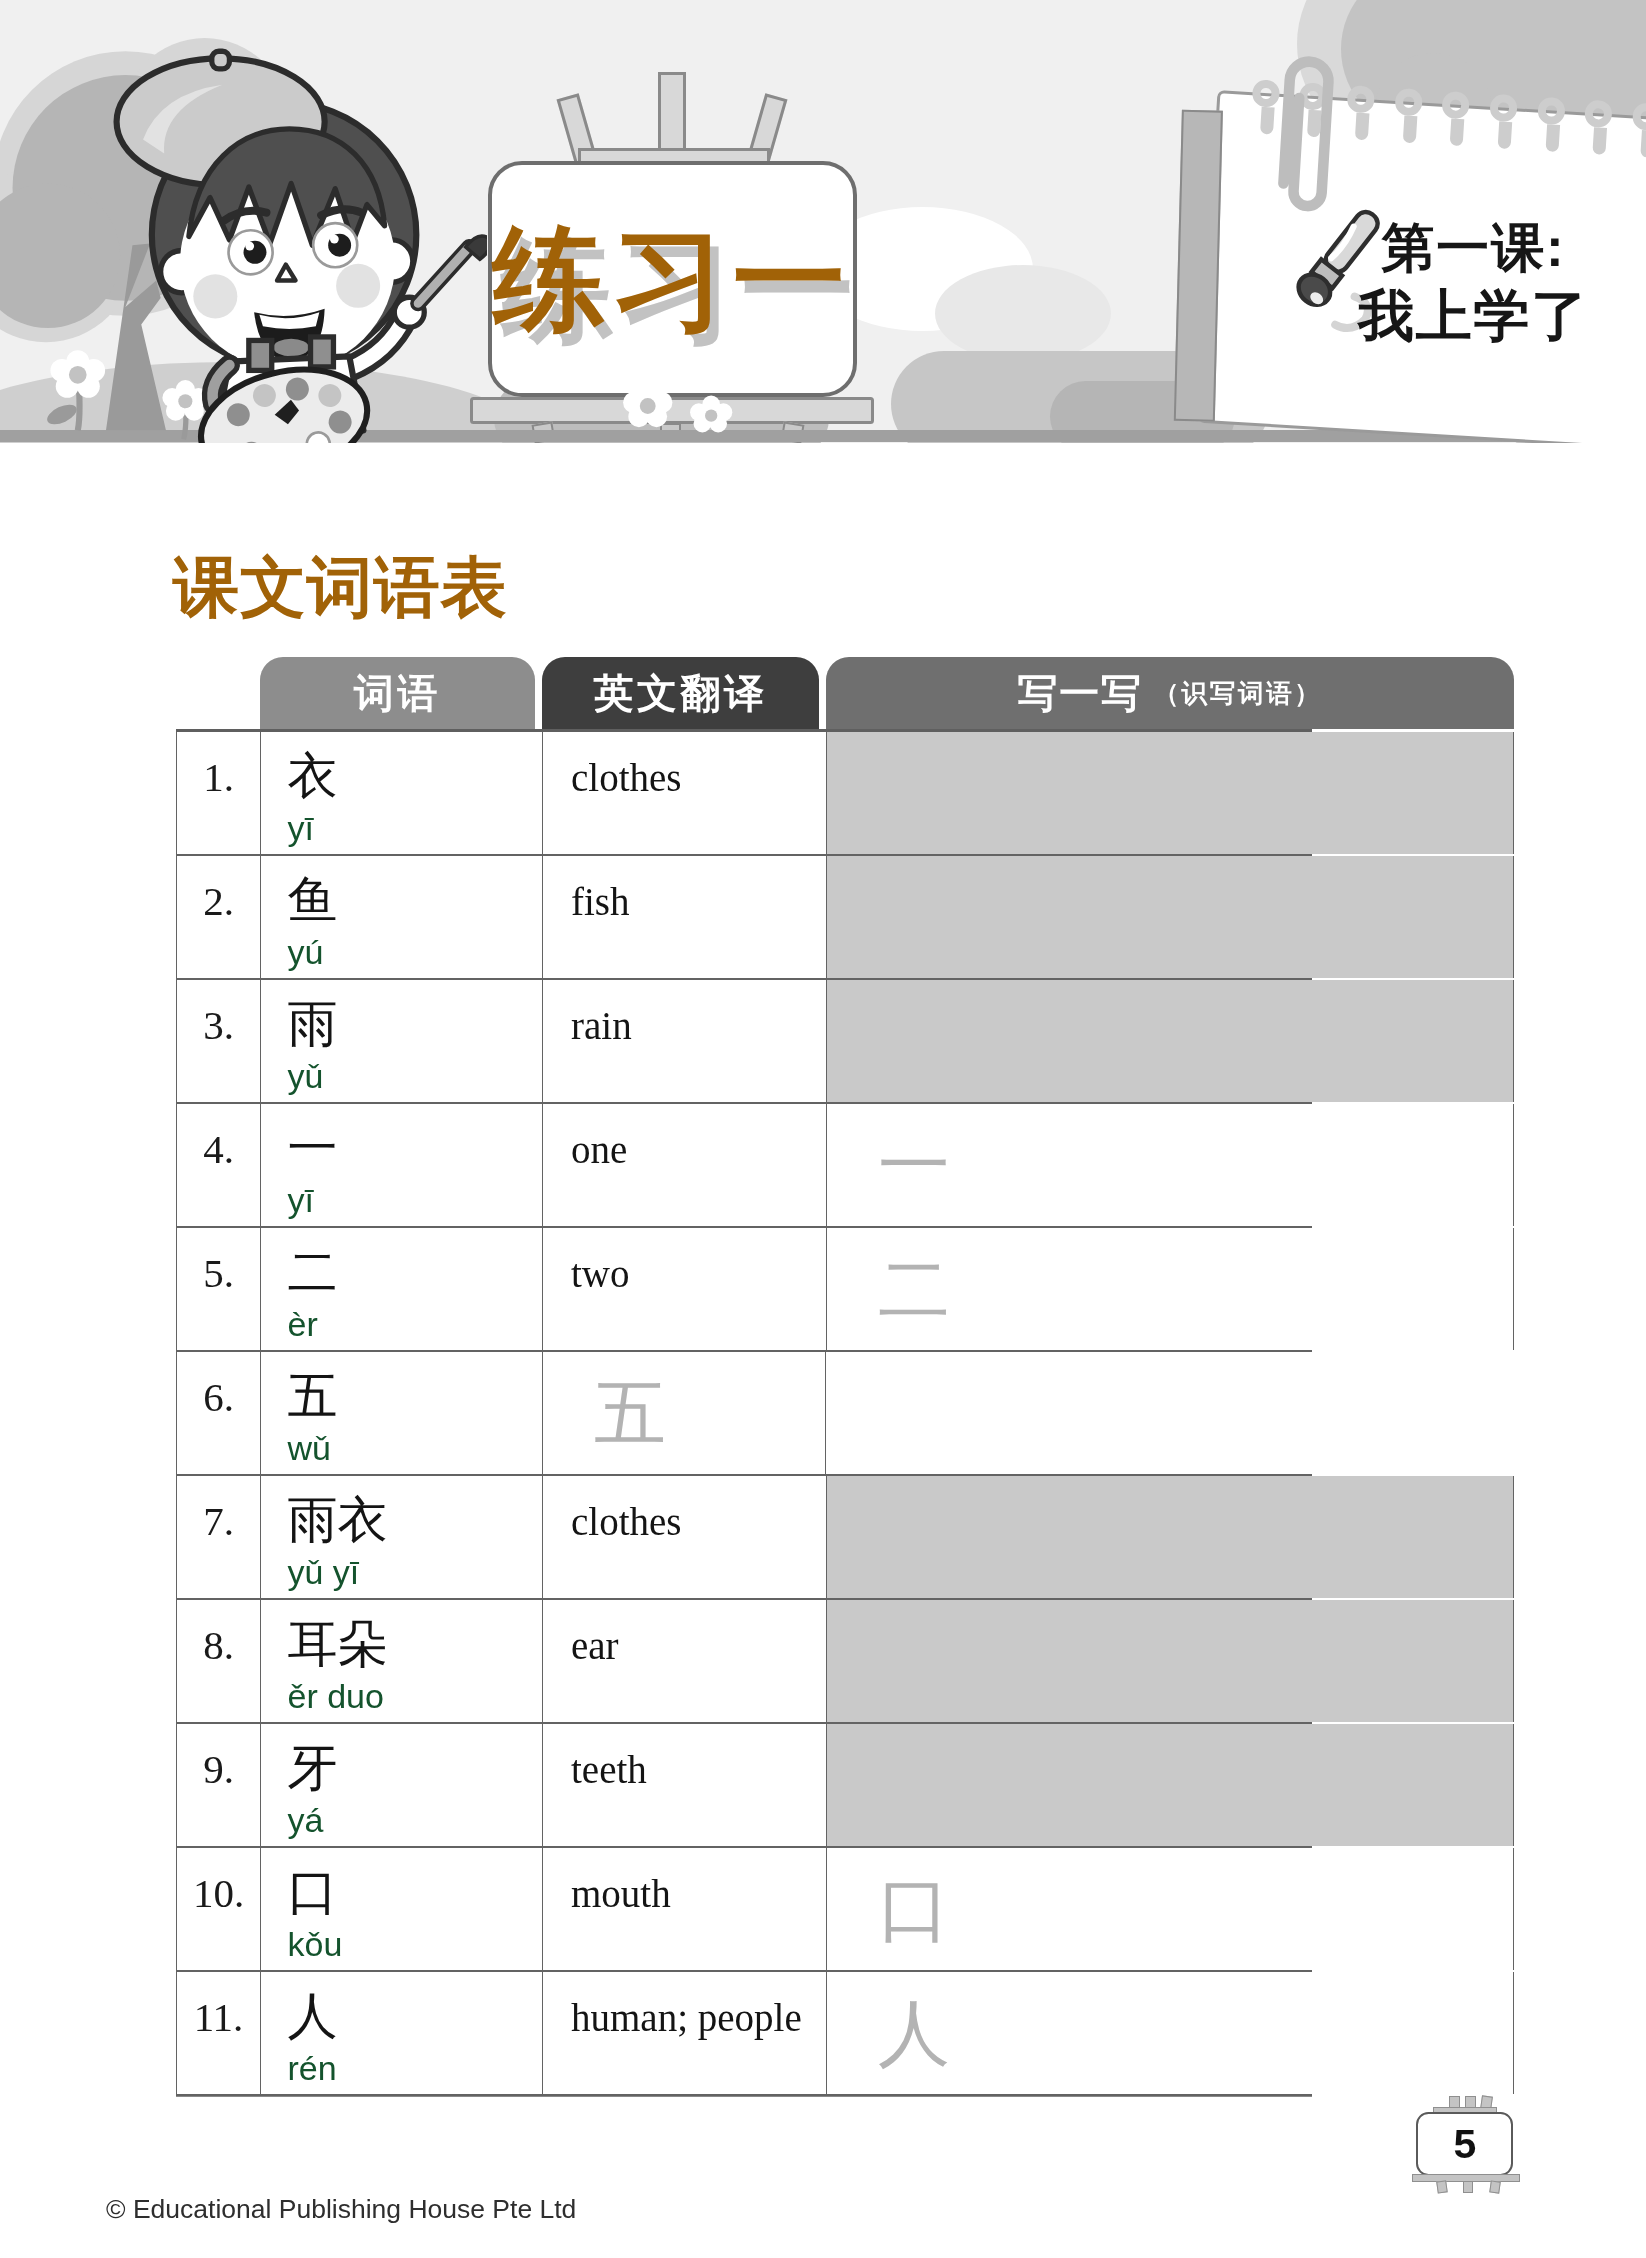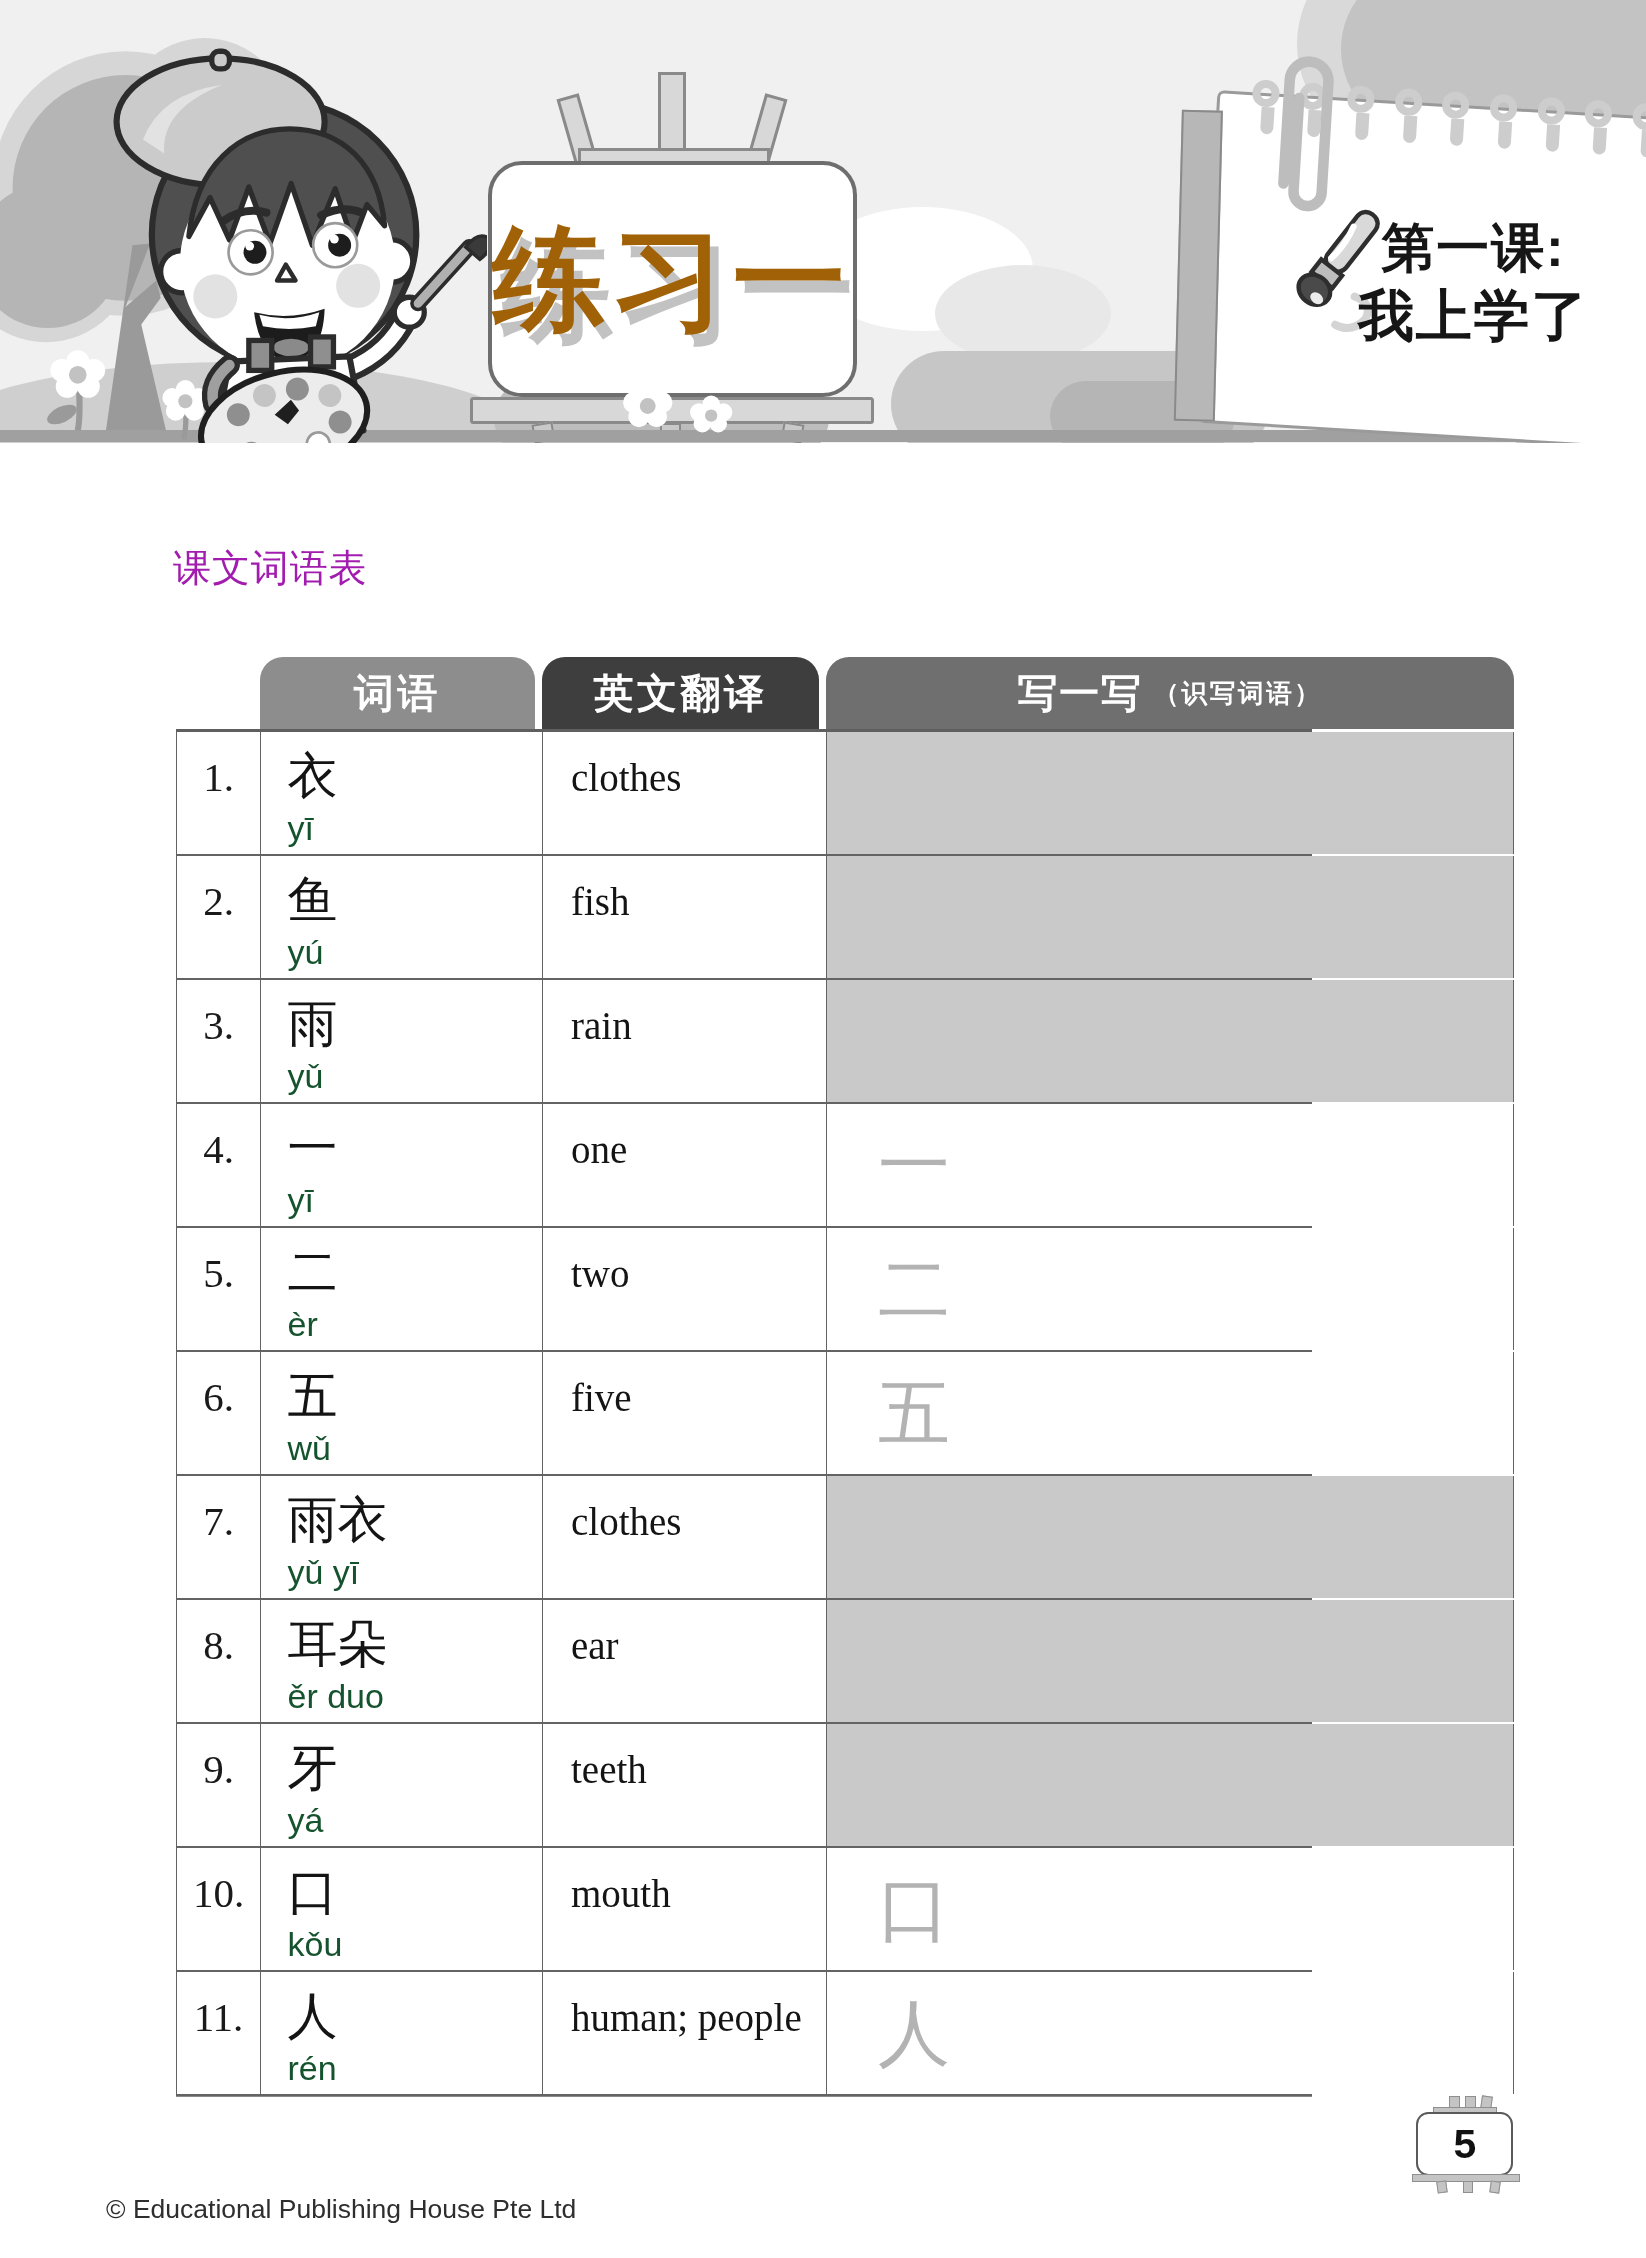--- a/index.html
+++ b/index.html
@@ -53,22 +53,22 @@
   .clip { position:absolute; left:42px; top:-55px; }
   .lesson { position:absolute; left:1328px; top:215px; width:291px; text-align:center; z-index:4;
             font-weight:900; color:#161616; letter-spacing:1.8px; }
   .lesson .l1 { font-size:53px; line-height:1.25; }
   .lesson .l2 { font-size:56px; line-height:1.25; }
   .brush { position:absolute; left:1263px; top:205px; z-index:4; }
   .boy { position:absolute; left:-7px; top:16px; z-index:3; }
   .flowers-mid { position:absolute; left:607px; top:369px; z-index:1; }
 
   
-  .sec-title { position:absolute; left:173px; top:543px; font-size:38px; font-weight:400;
-               color:#a21caf; letter-spacing:0.9px; }
+  .sec-title { position:absolute; left:173px; top:543px; font-size:66px; font-weight:700;
+               color:#a16207; letter-spacing:0.9px; }
 
   
   .vtable { position:absolute; left:176px; top:657px; width:1136px; }
   .vhead, .vrow { display:grid; grid-template-columns:84px 282px 284px 688px; }
   .vhead { height:72px; }
   .tab { border-radius:23px 23px 0 0; color:#fff; display:flex; align-items:center;
          justify-content:center; font-weight:bold; font-size:40px; letter-spacing:3.5px; }
   .tab.t-word { background:#8d8d8d; margin-right:7px; }
   .tab.t-eng  { background:#3e3e3e; margin-right:7px; }
   .tab.t-write{ background:#6f6f6f; letter-spacing:1.8px; }
@@ -328,21 +328,20 @@
         <span class="trace">二</span>
       </div>
     </div>
 
     <div class="vrow">
       <div class="cell num">6.</div>
       <div class="cell word">
         <div class="hanzi">五</div>
         <div class="pinyin">wǔ</div>
       </div>
-      <div class="cell eng">five</div>
       <div class="cell write">
         <span class="trace">五</span>
       </div>
     </div>
 
     <div class="vrow">
       <div class="cell num">7.</div>
       <div class="cell word">
         <div class="hanzi">雨衣</div>
         <div class="pinyin">yǔ yī</div>

